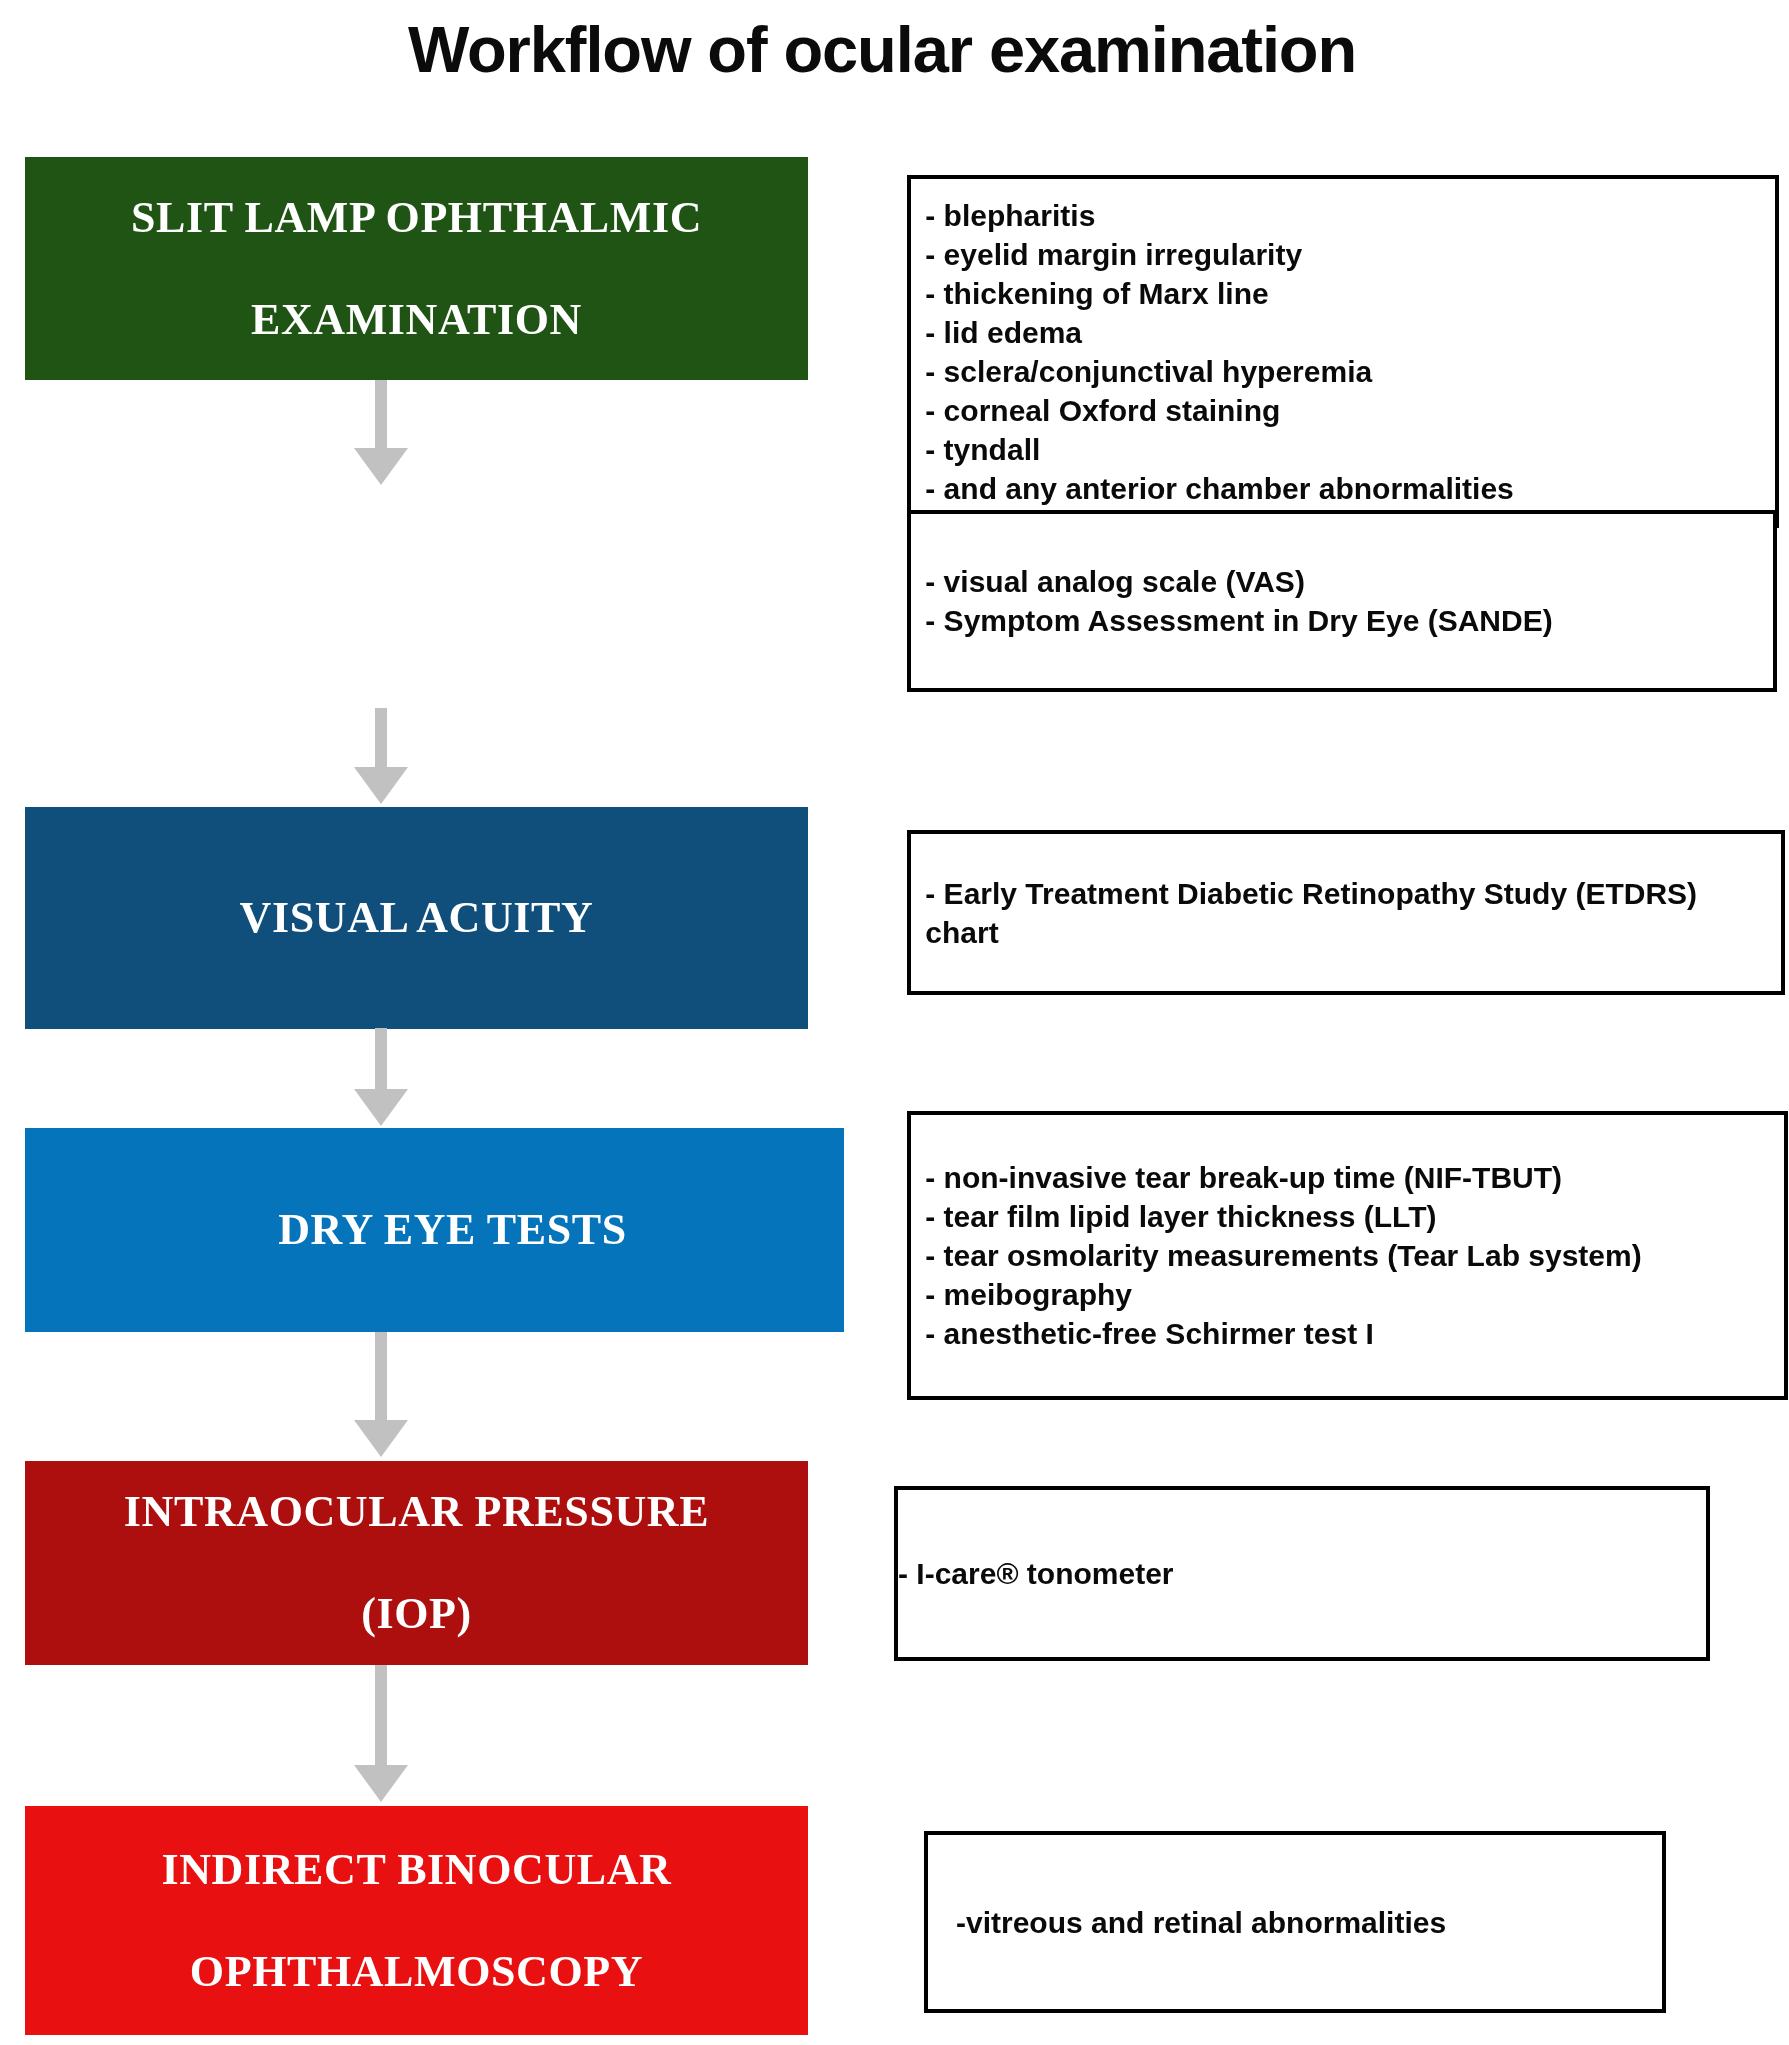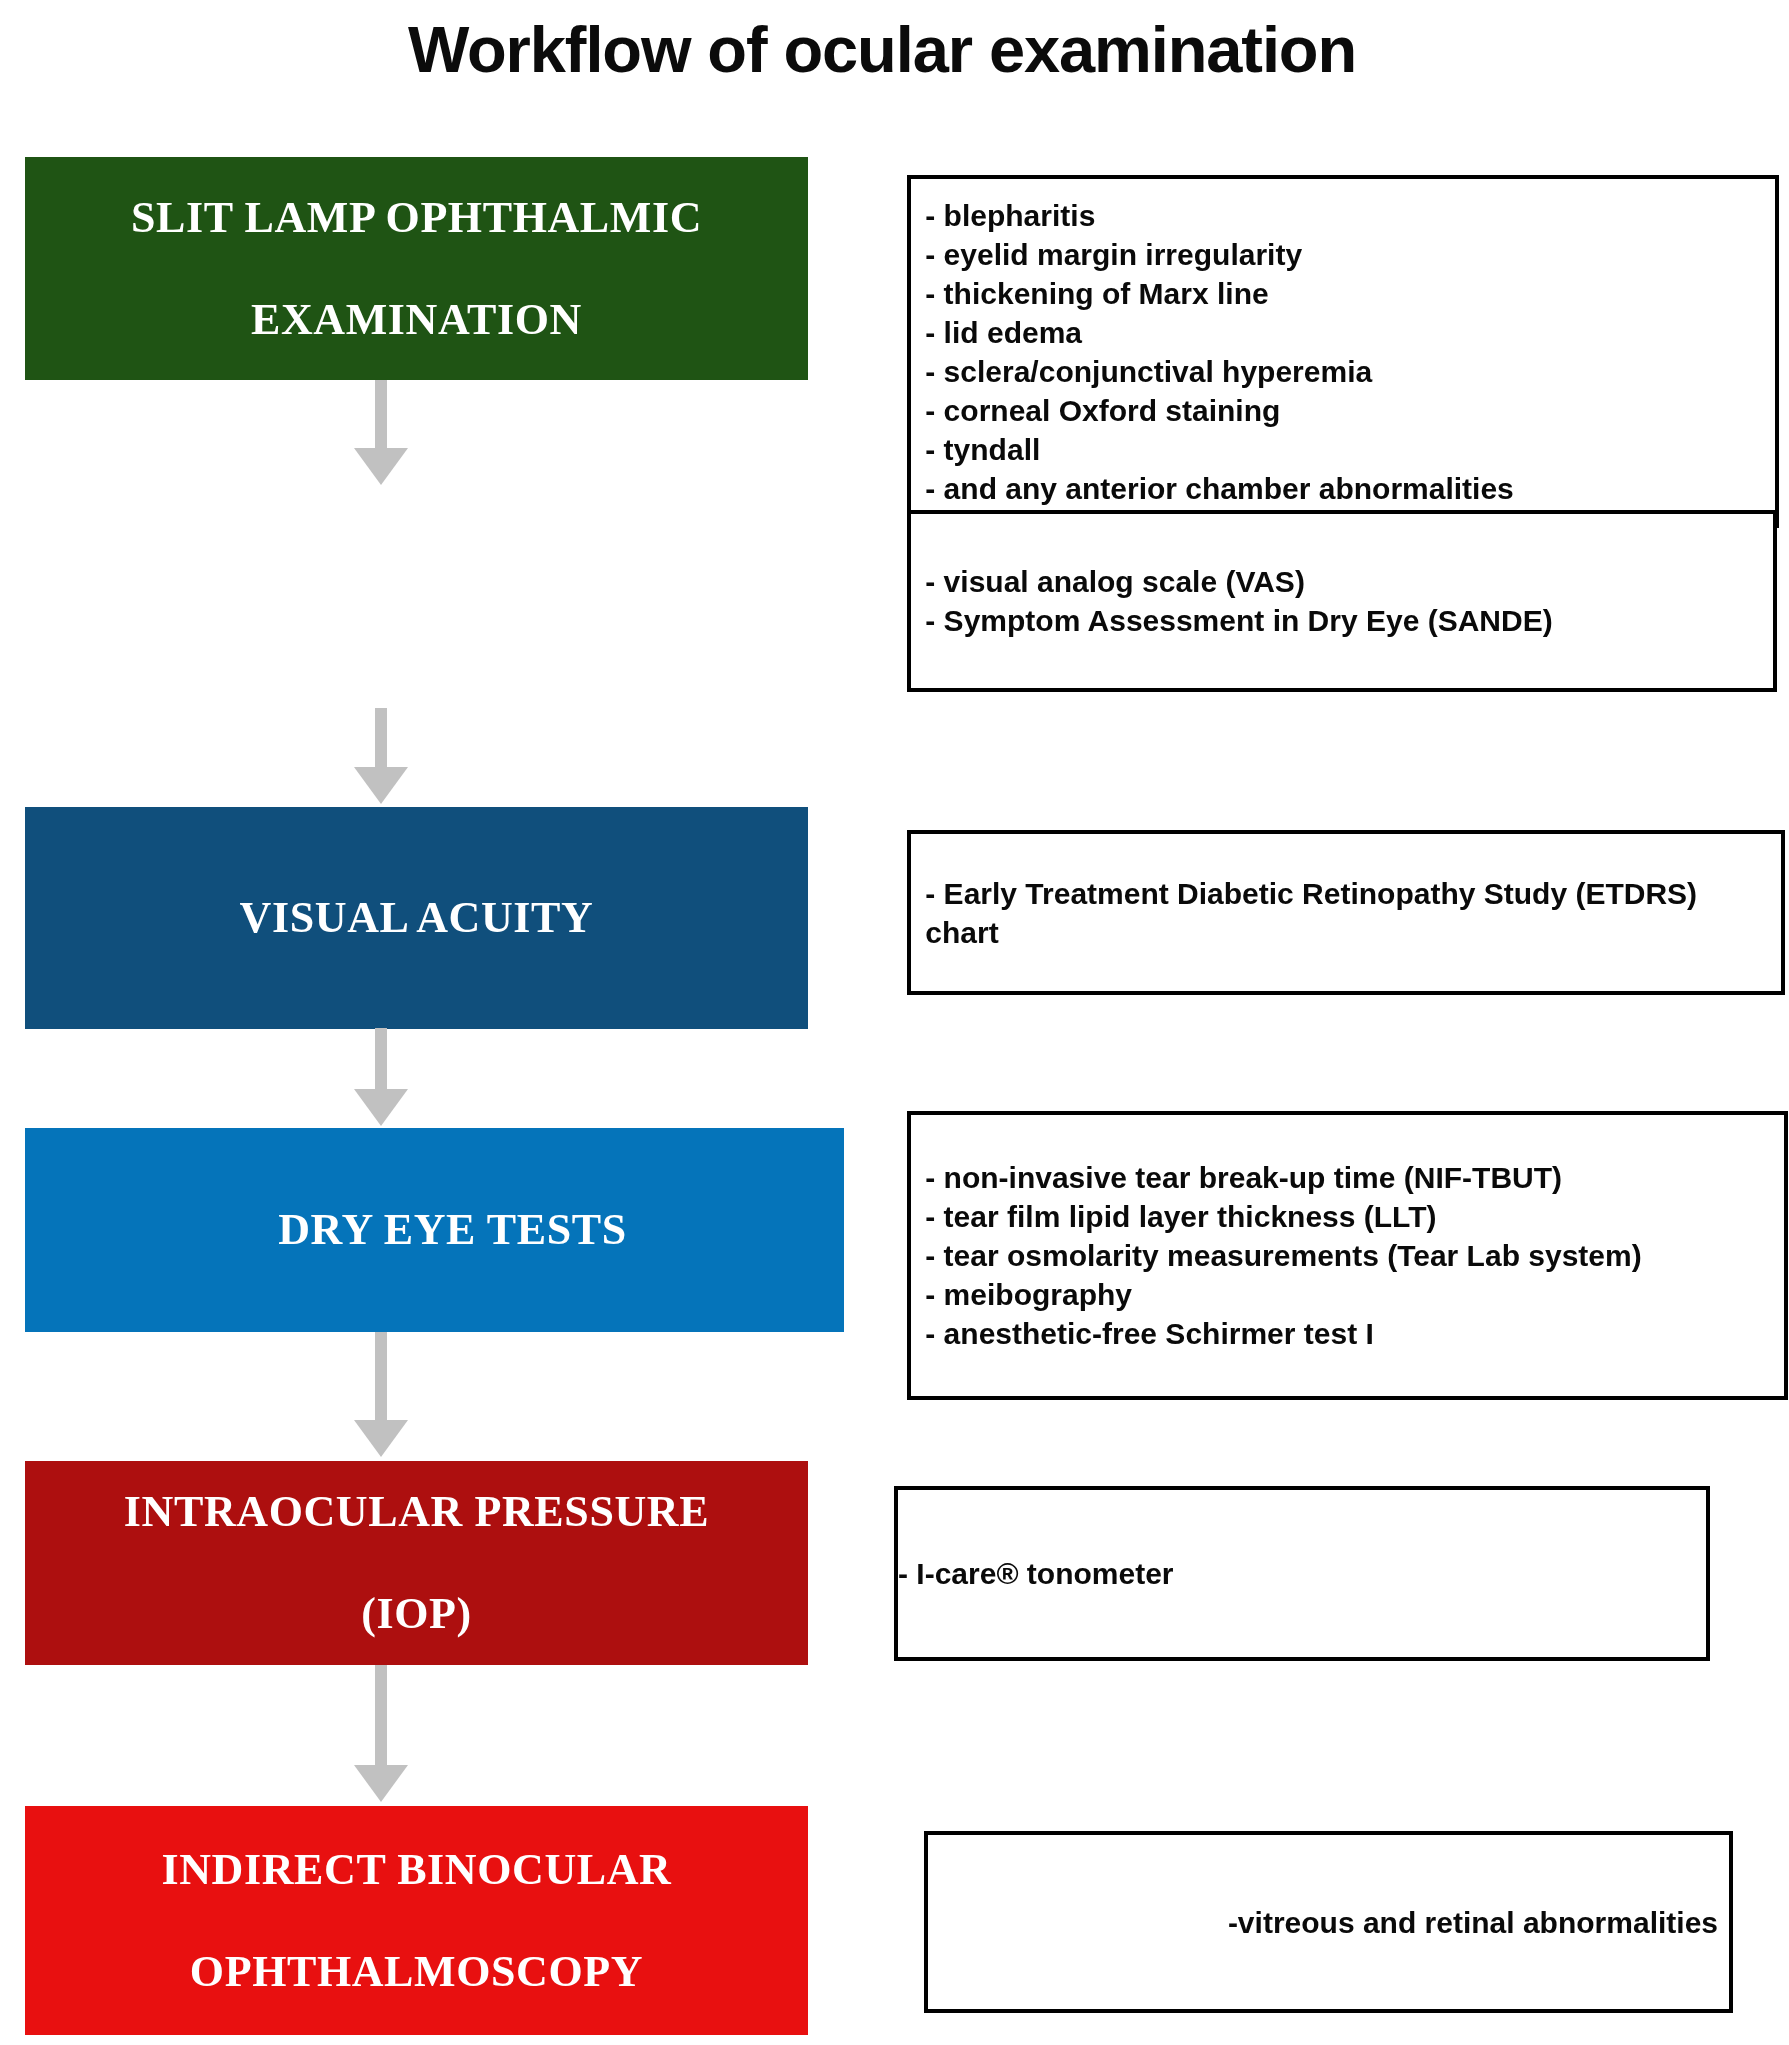--- a/index.html
+++ b/index.html
@@ -126,18 +126,18 @@
 
   <div class="arrow" style="top:1665px;height:137px;">
     <div class="stem" style="background-color: rgb(193, 193, 193);"></div>
     <div class="head" style="border-top-color: rgb(193, 193, 193);"></div>
   </div>
 
   <div class="step" style="top: 1806px; height: 229px; background-color: rgb(232, 16, 16);">
     <span>INDIRECT BINOCULAR</span>
     <span>OPHTHALMOSCOPY</span>
   </div>
-  <div class="detail" style="left: 924px; top: 1831px; width: 809px; height: 182px; padding-left: 22px; border-color: rgb(0, 0, 0); text-align: right;">
+  <div class="detail" style="left: 924px; top: 1831px; width: 742px; height: 182px; padding-left: 28px; border-color: rgb(0, 0, 0);">
     <div>-vitreous and retinal abnormalities</div>
   </div>
 
 </div>
 
 
 </body></html>

